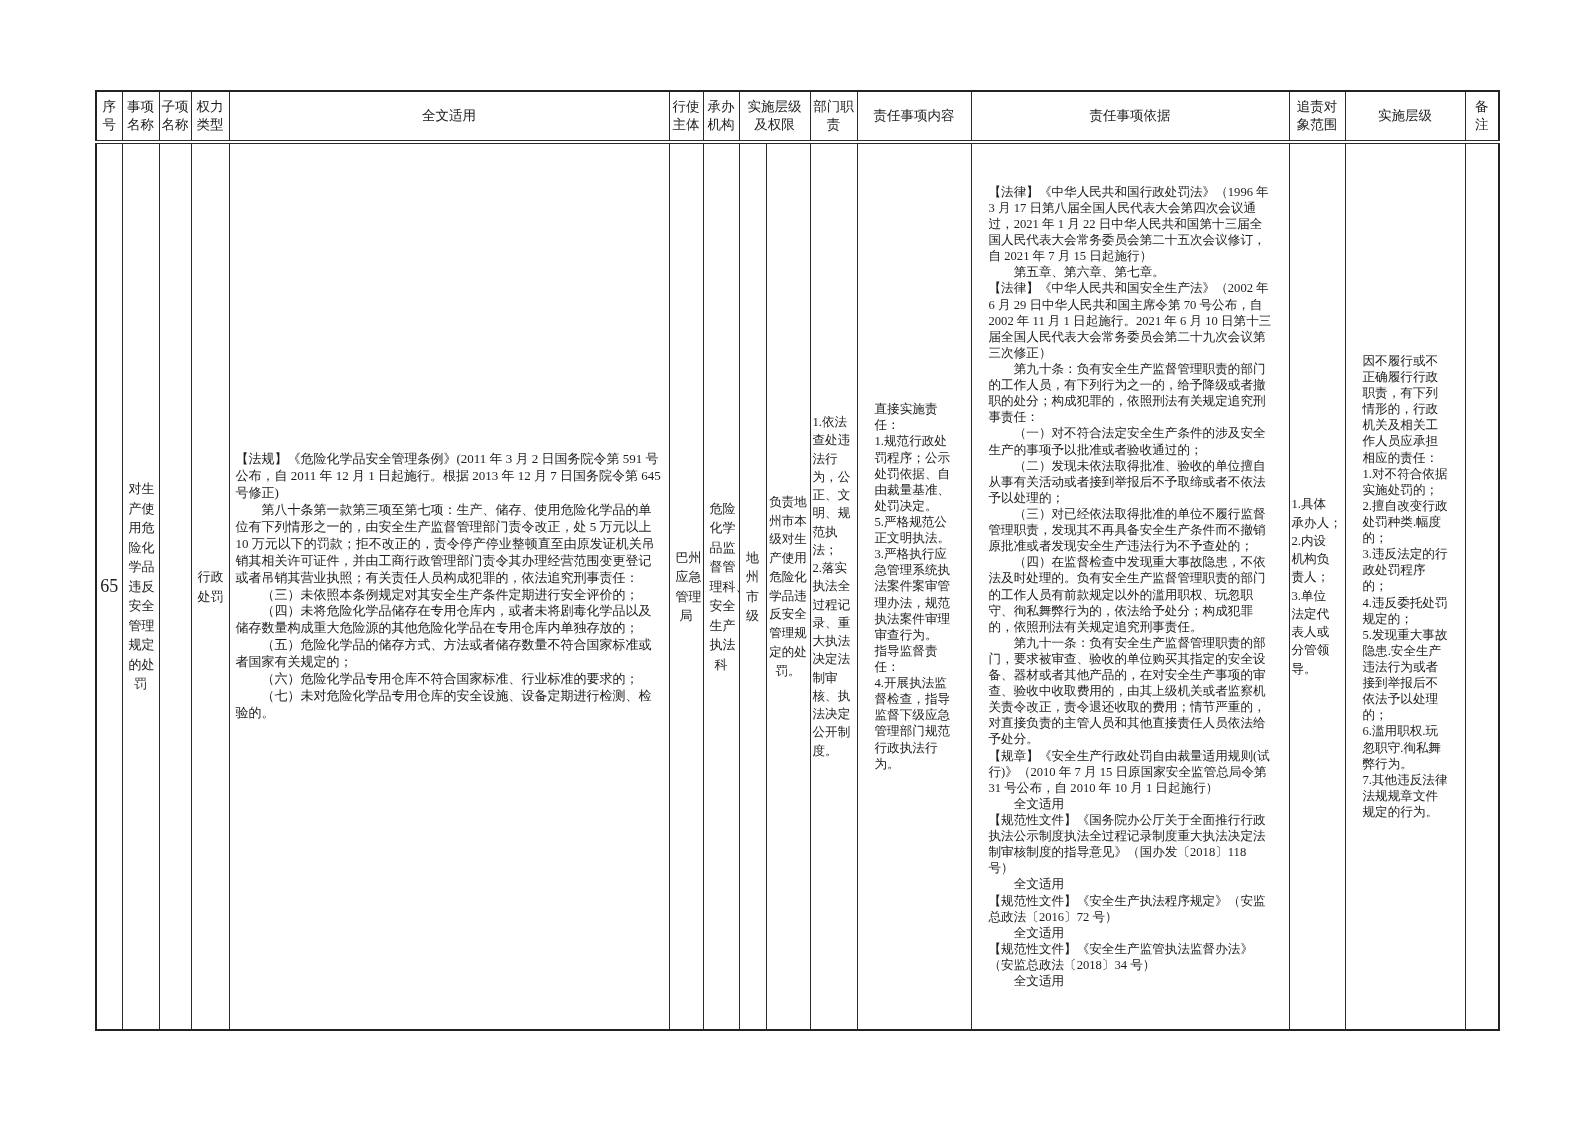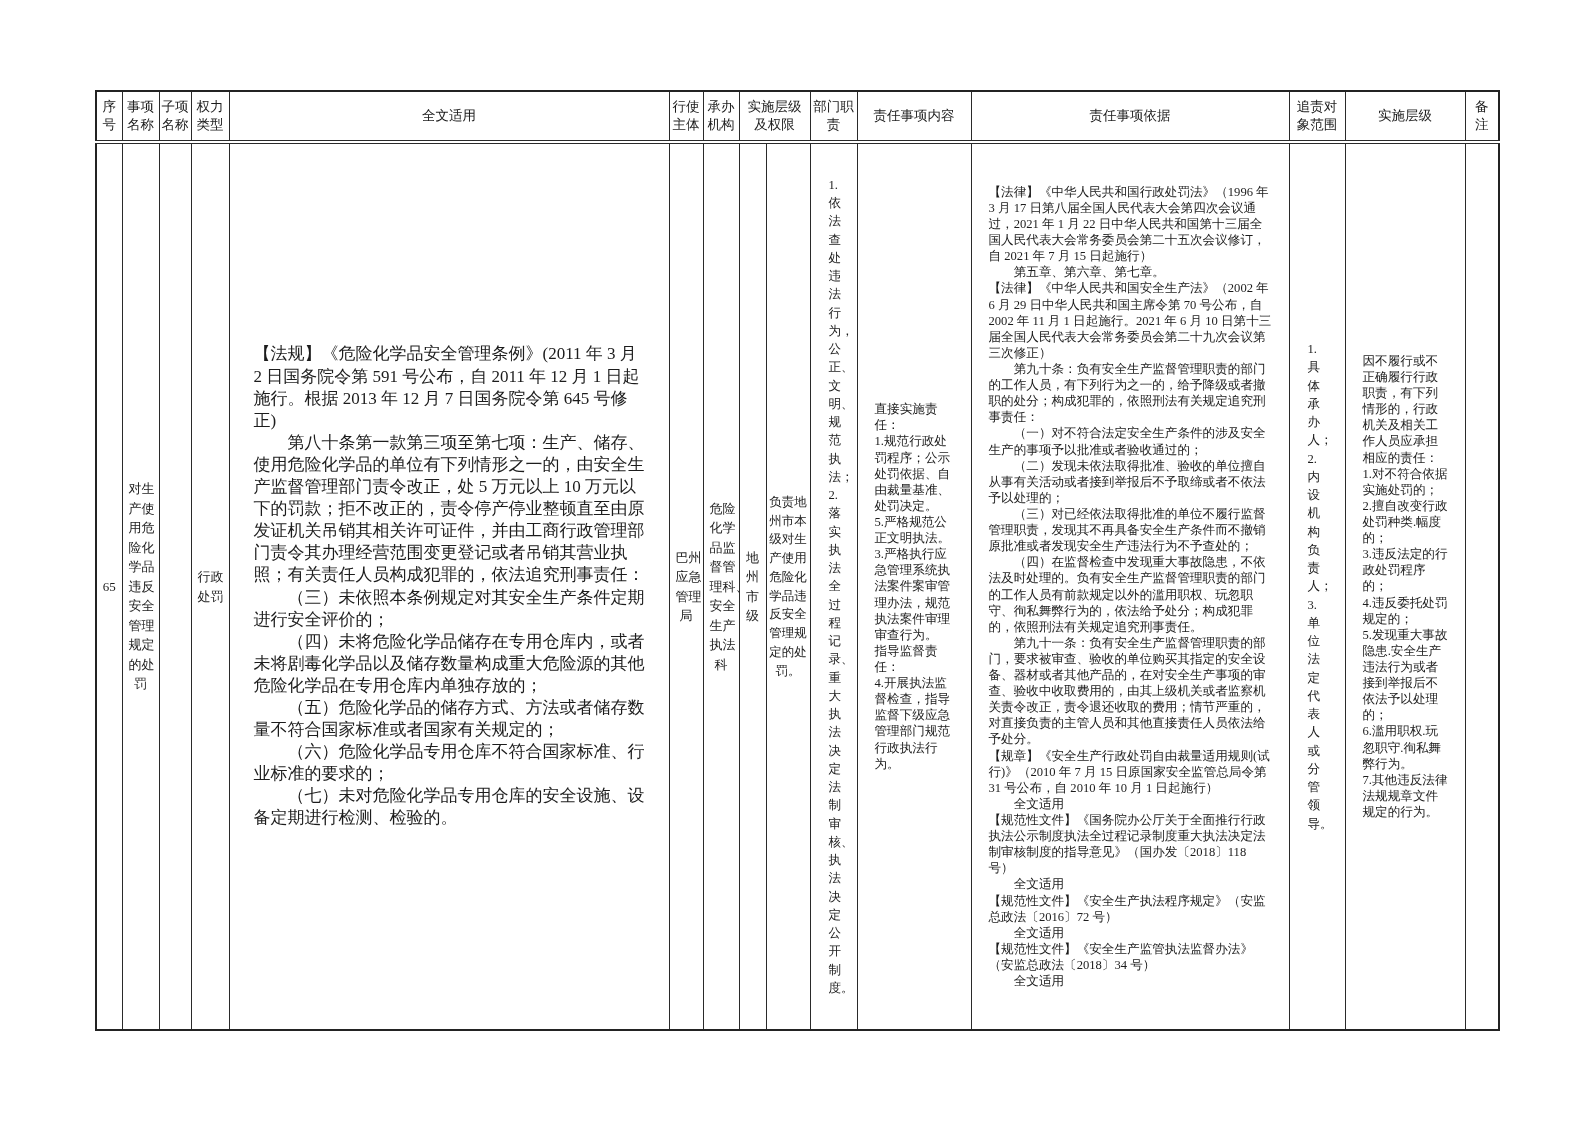--- a/index.html
+++ b/index.html
@@ -35,35 +35,35 @@
   .grid tbody tr { height: 888px; }
 
   td.v-narrow {            
     text-align: center;
     font-size: 13px;
     line-height: 1.5;
     white-space: pre;
     padding: 0 6px;
   }
   td.v-auth { font-size: 12.5px; line-height: 1.5; white-space: pre; text-align: center; padding: 0 2px; }
-  td.num { text-align: center; font-size: 13px; }
+  td.num { text-align: center; font-size: 18px; }
   td.block {               
     text-align: left;
-    font-size: 17px;
+    font-size: 13px;
     line-height: 1.3;
     white-space: pre-line;
-    padding: 3px 24px;
+    padding: 3px 6px;
   }
   td.block-sm { font-size: 12.6px; line-height: 1.28; padding: 3px 17px; }
   td.mini {                
     text-align: left;
     font-size: 12.6px;
     line-height: 1.45;
     white-space: pre-line;
-    padding: 1px 18px;
+    padding: 1px 2px;
   }
 </style>
 </head>
 <body>
 
 <div class="page">
   <table class="grid">
     <colgroup>
       <col style="width:26px">
         <col style="width:37px">

